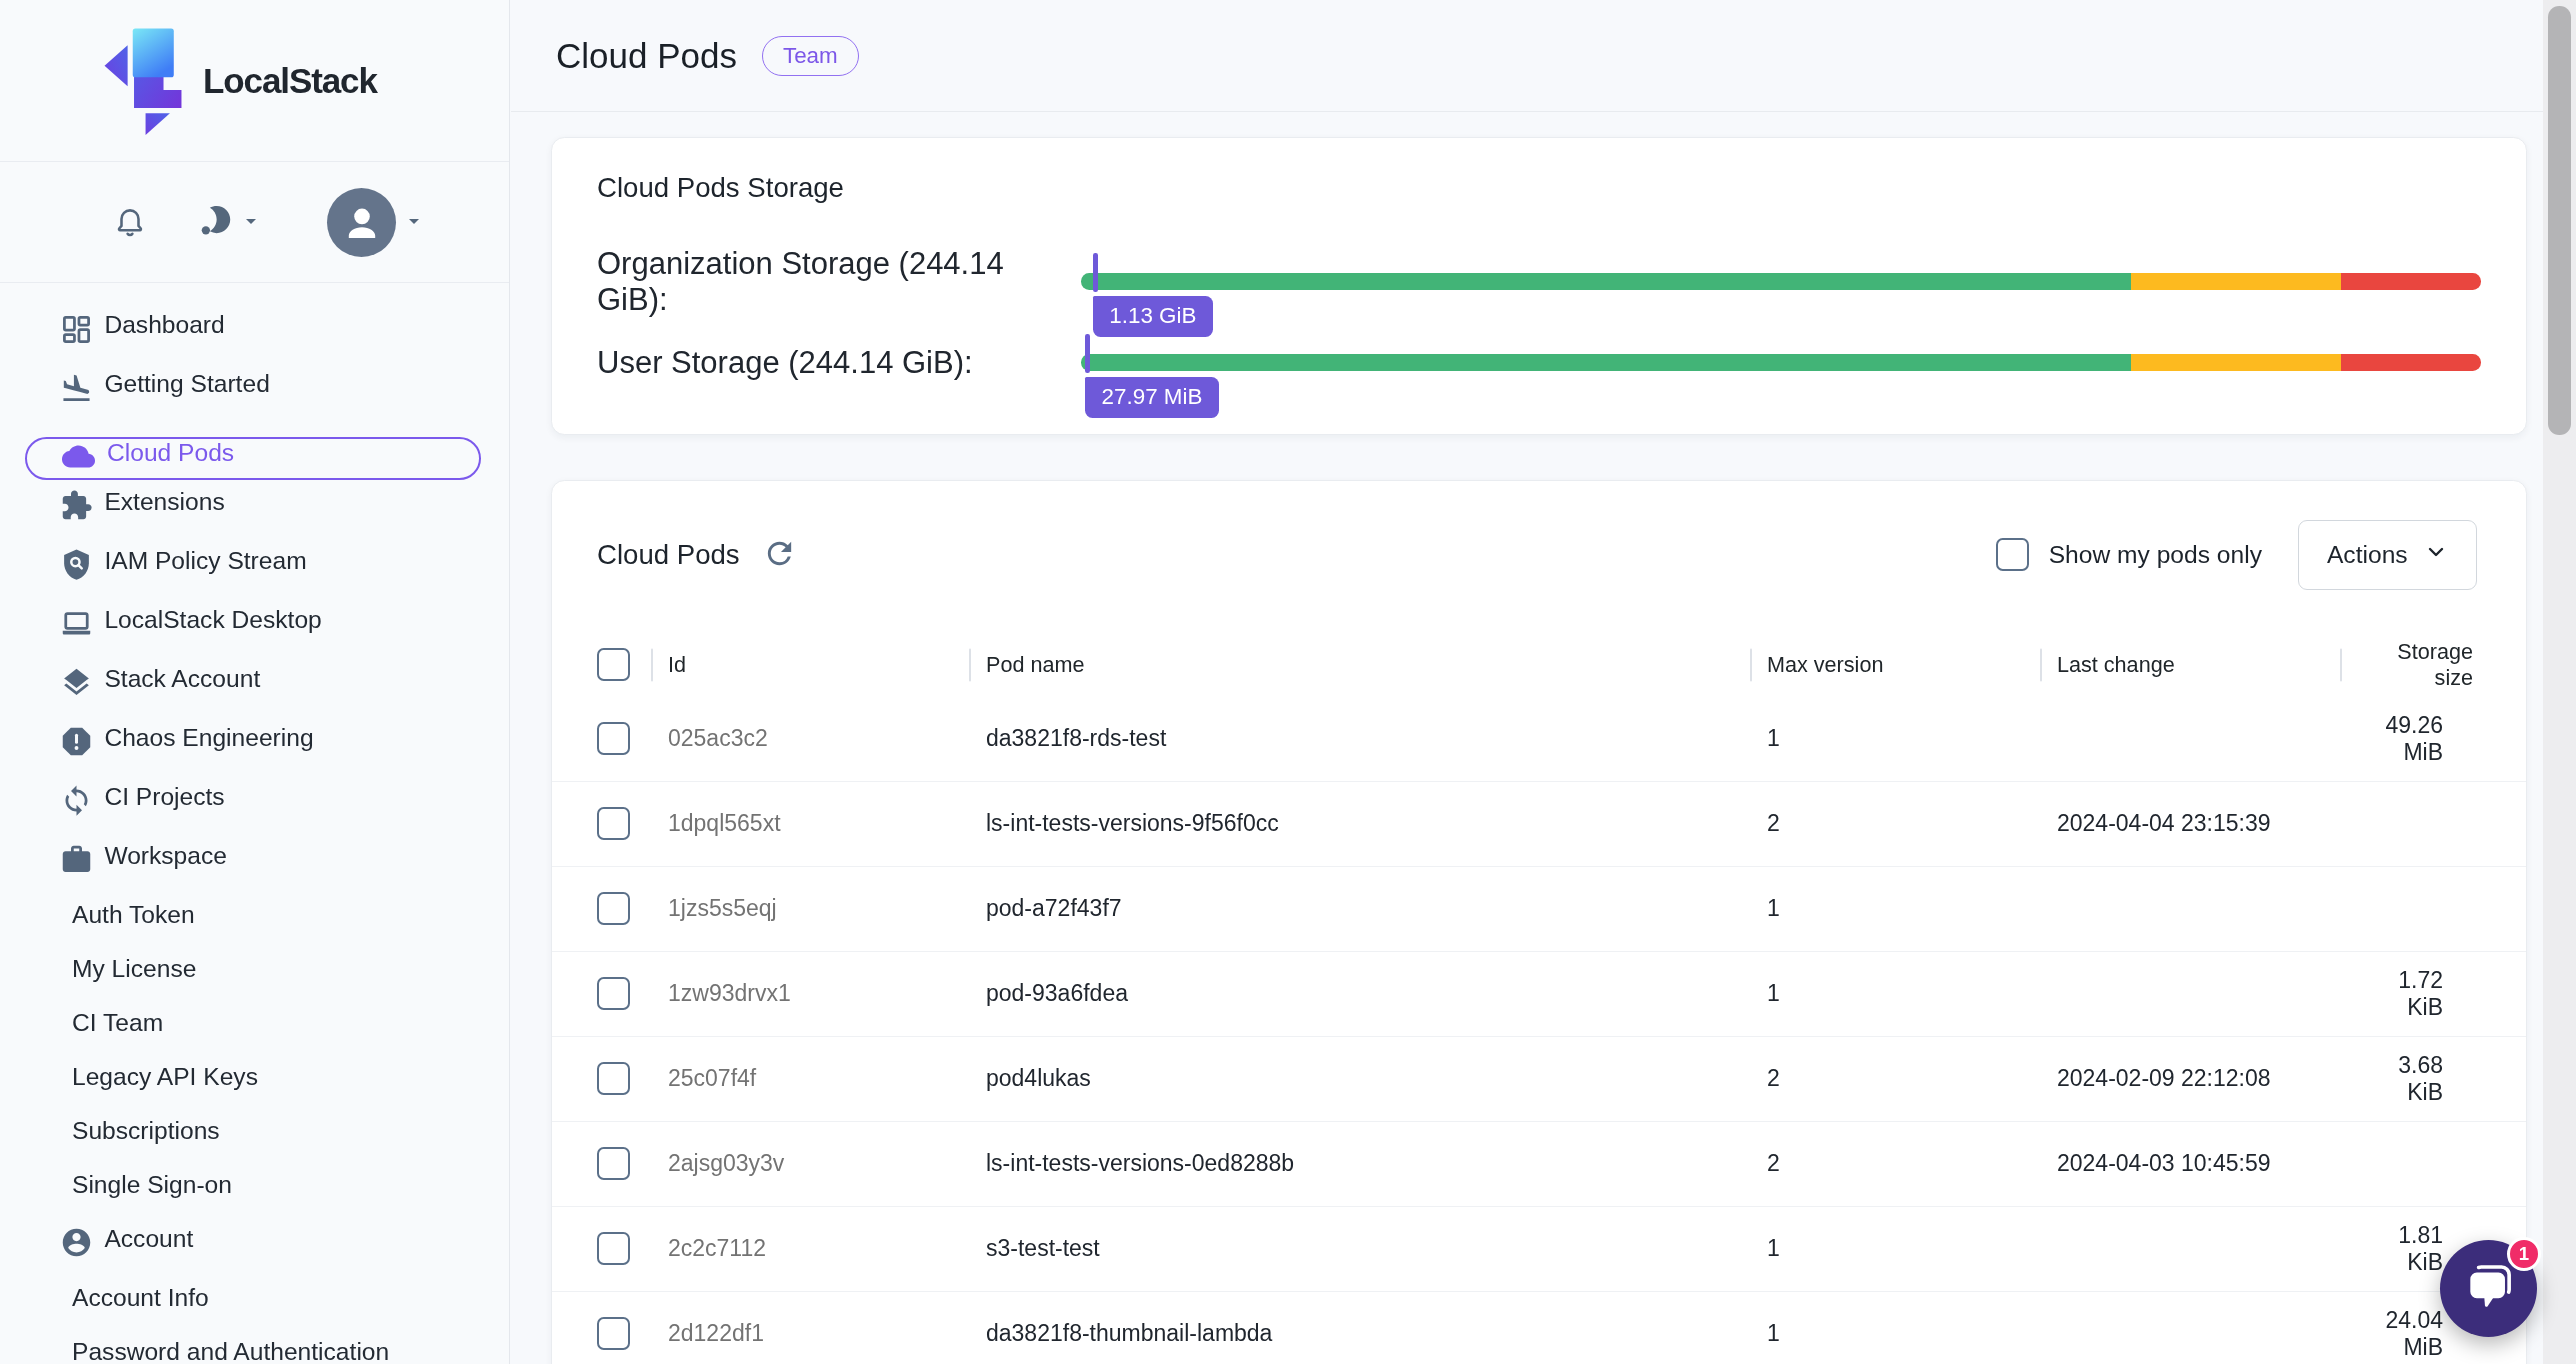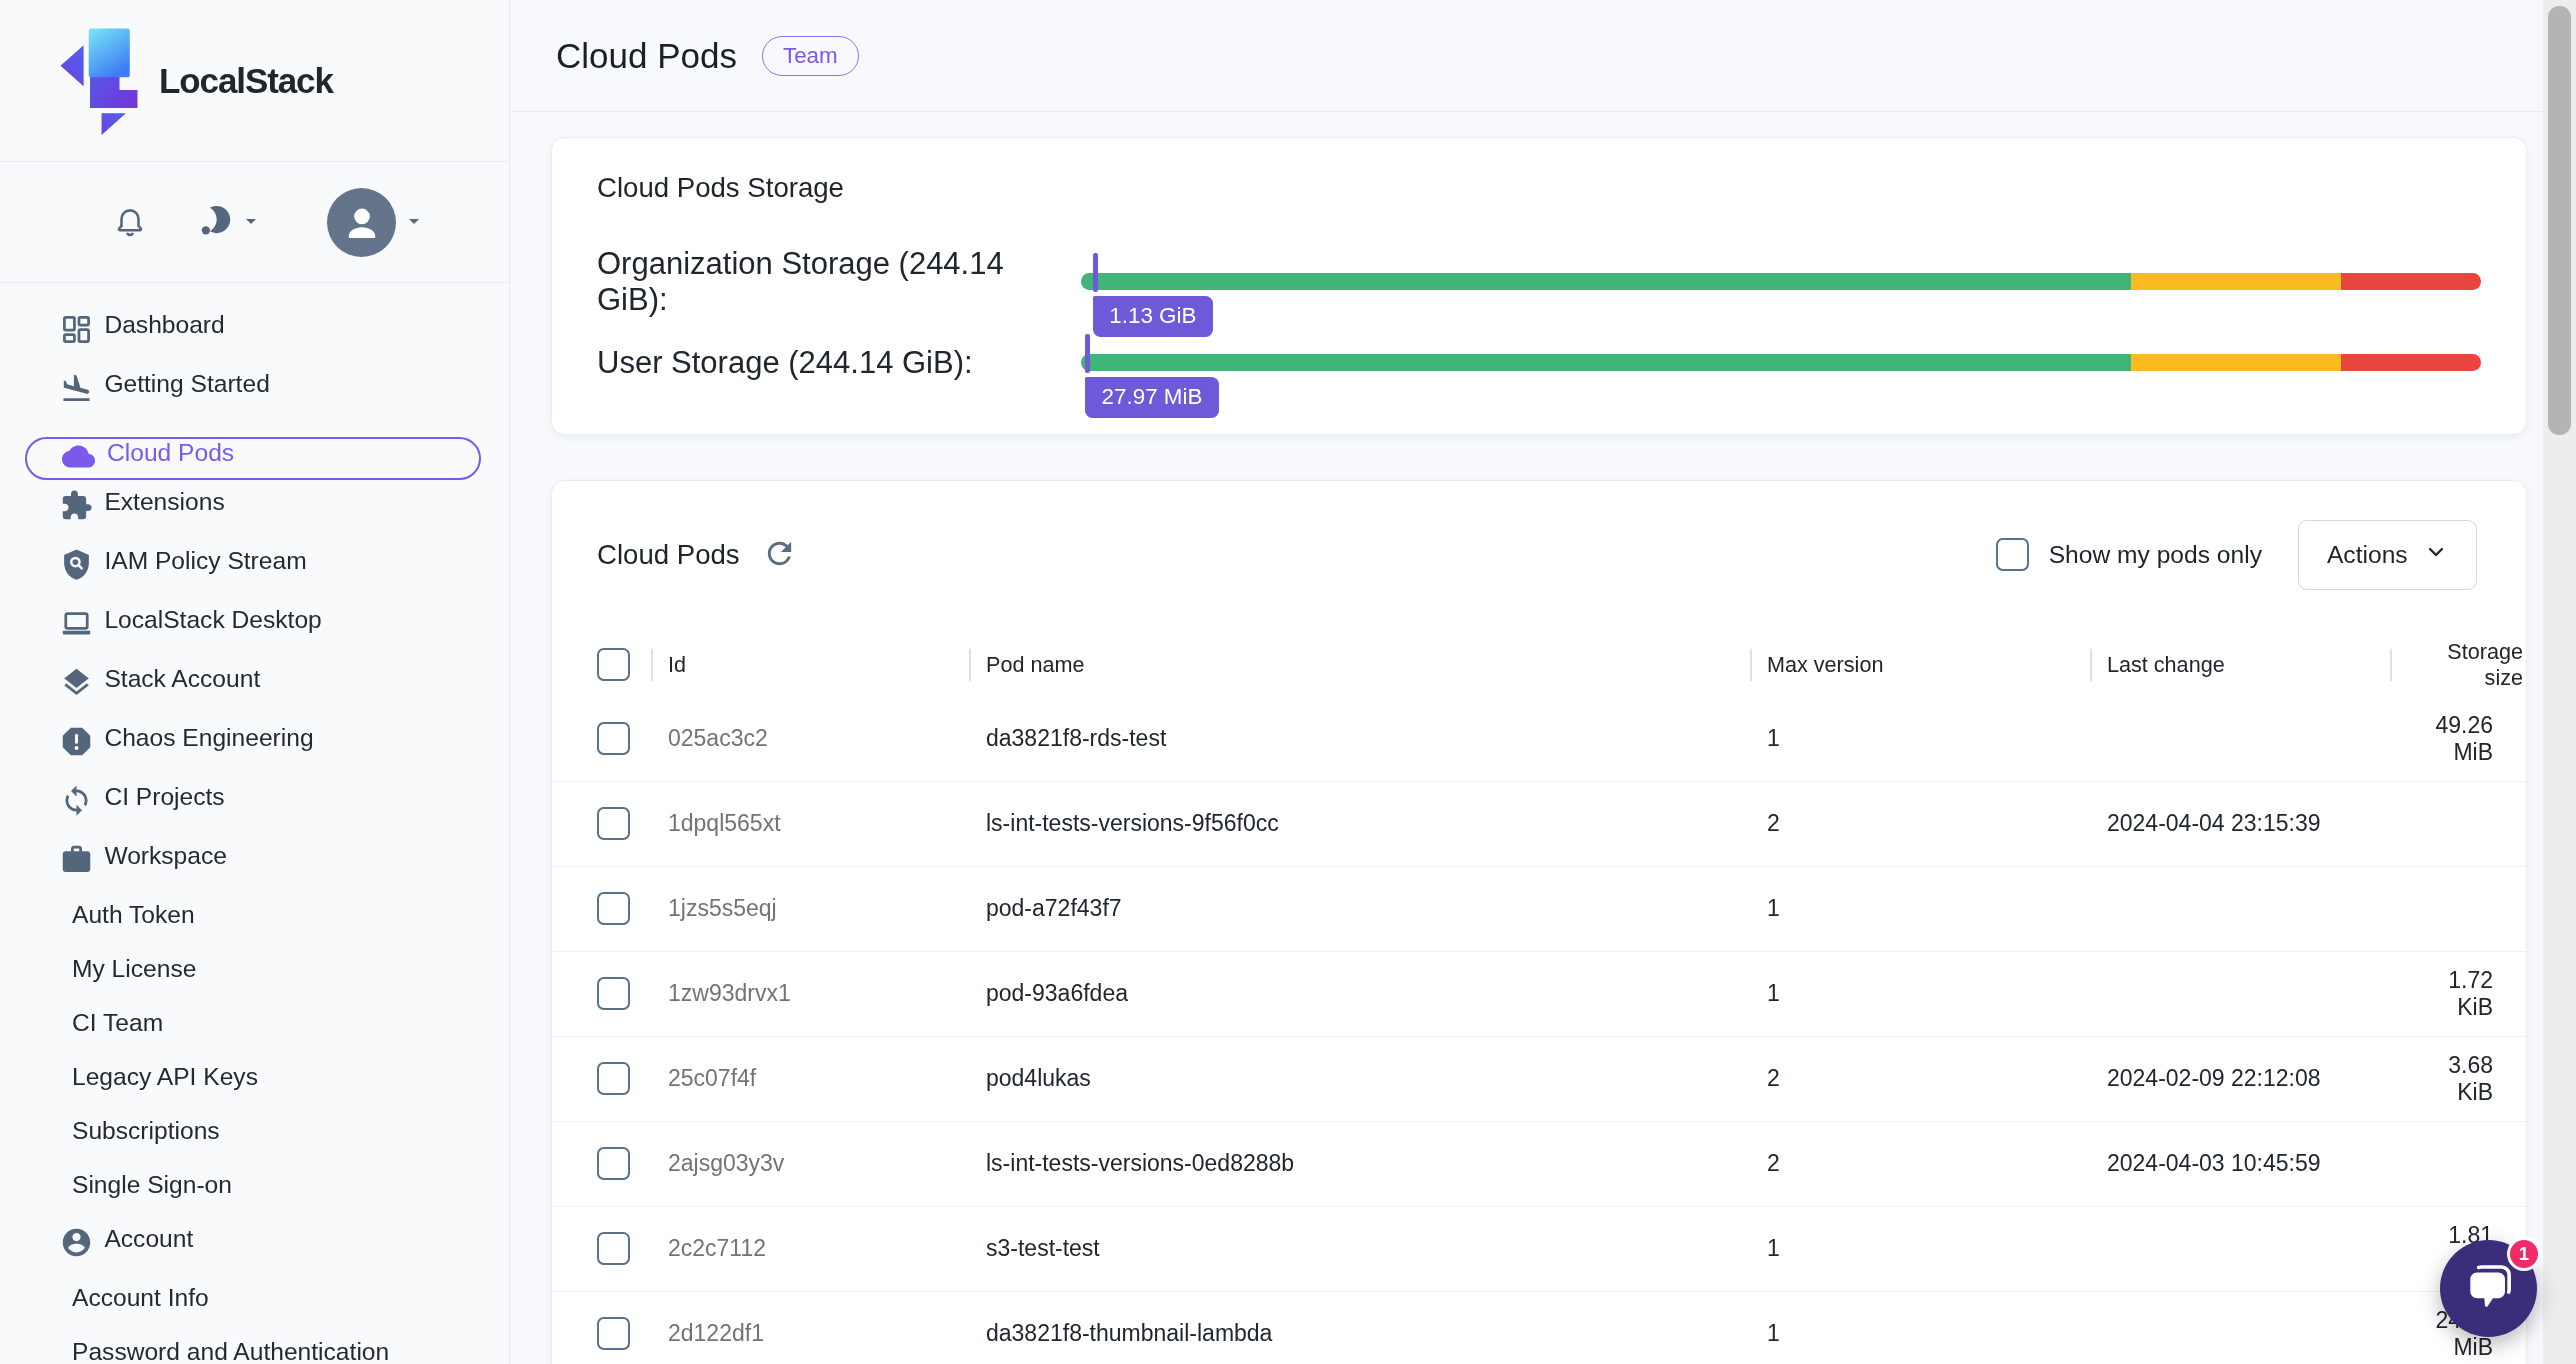--- a/index.html
+++ b/index.html
@@ -1,21 +1,21 @@
 <!DOCTYPE html>
 <html style="font-size:12px"><head>
 <meta charset="utf-8">
 <style>
   * { box-sizing: border-box; margin: 0; padding: 0; }
   html,body { width:2576px; height:1364px; overflow:hidden; }
   body { font-family:"Liberation Sans", sans-serif; background:#f7f9fc; color:#20262e; position:relative; }
 
   
   .sidebar { position:absolute; left:0; top:0; width:510px; height:1364px; background:#f8fafc; border-right:1.5px solid #e4e7ec; }
-  .logo-row { height:162px; border-bottom:1.5px solid #e9ecf1; display:flex; align-items:center; padding-left:60px; gap:21px; }
+  .logo-row { height:162px; border-bottom:1.5px solid #e9ecf1; display:flex; align-items:center; padding-left:104px; gap:21px; }
   .logo-mark svg { width:78px; height:109px; display:block; }
   .logo-text { font-size:35px; font-weight:800; color:#20262e; letter-spacing:-1.1px; }
   .icons-row { height:121px; border-bottom:1.5px solid #e9ecf1; display:flex; align-items:center; padding-left:113px; }
   .icons-row button { background:none; border:none; display:flex; align-items:center; cursor:pointer; color:#55677c; }
   .bell-btn svg { width:34px; height:34px; }
   .theme-btn { margin-left:49px; }
   .theme-btn .moon svg { width:37px; height:37px; }
   .theme-btn .caret svg, .acct-btn .caret svg { width:24px; height:24px; margin-left:6px; }
   .acct-btn { margin-left:64px; }
   .avatar { width:69px; height:69px; border-radius:50%; background:#64748b; display:flex; align-items:center; justify-content:center; }
@@ -58,21 +58,21 @@
   .actions-btn { margin-left:36px; display:flex; align-items:center; gap:16.4px; border:1.5px solid #d2d7dd; border-radius:9px; padding:19px 28px; font-size:24.6px; color:#1d242c; background:#fff; cursor:pointer; }
   .actions-btn svg { width:24px; height:24px; }
 
   .table { margin-top:43px; }
   .thead { display:flex; align-items:center; height:64px; padding:0 37px 0 45px; font-size:21.6px; color:#20262a; }
   .trow { display:flex; align-items:center; height:85px; padding:0 37px 0 45px; border-bottom:1.5px solid #eff1f4; font-size:23px; color:#20262e; }
   .tcell { flex:none; }
   .c0 { width:54px; }
   .c1 { width:318px; }
   .c2 { width:781px; }
-  .c3 { width:340px; }
+  .c3 { width:290px; }
   .c4 { width:300px; }
   .c5 { width:133px; text-align:right; }
   .thead .tcell:not(.c0) { padding-left:17px; position:relative; }
   .thead .tcell:not(.c0)::before { content:""; position:absolute; left:0; top:50%; transform:translateY(-50%); width:2.2px; height:33px; background:#dde1e7; border-radius:1.5px; }
   .trow .tcell:not(.c0) { padding-left:17px; }
   .trow .c5 { padding-right:30px; }
   .id-link { color:#737373; text-decoration:none; cursor:pointer; }
 
   
   .scrollbar-track { position:absolute; right:0; top:0; width:33px; height:1364px; background:#ededef; }

